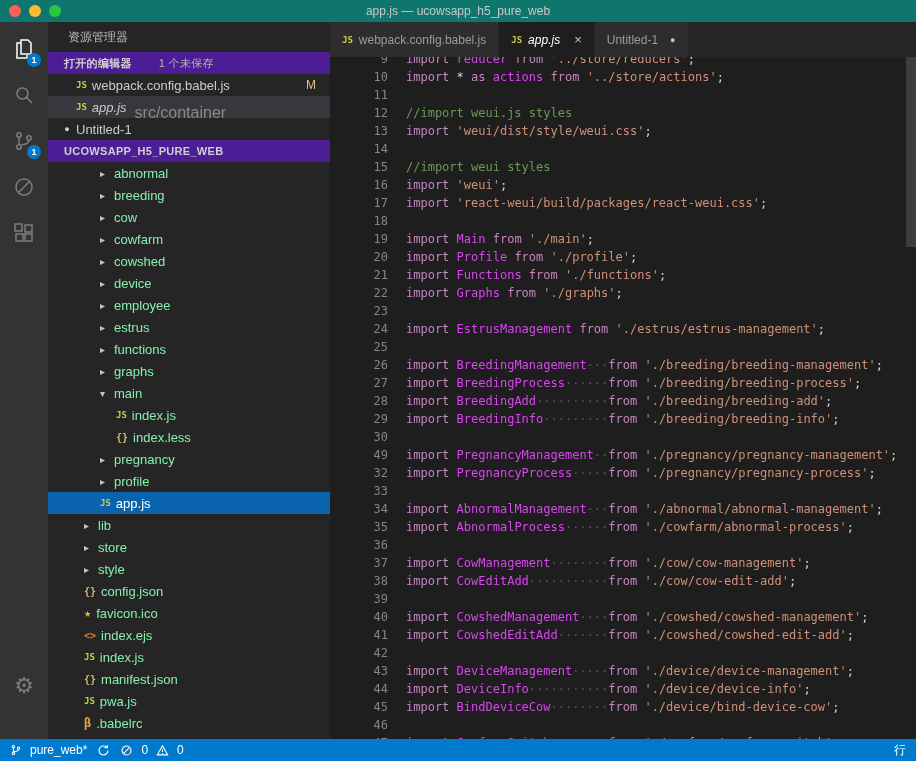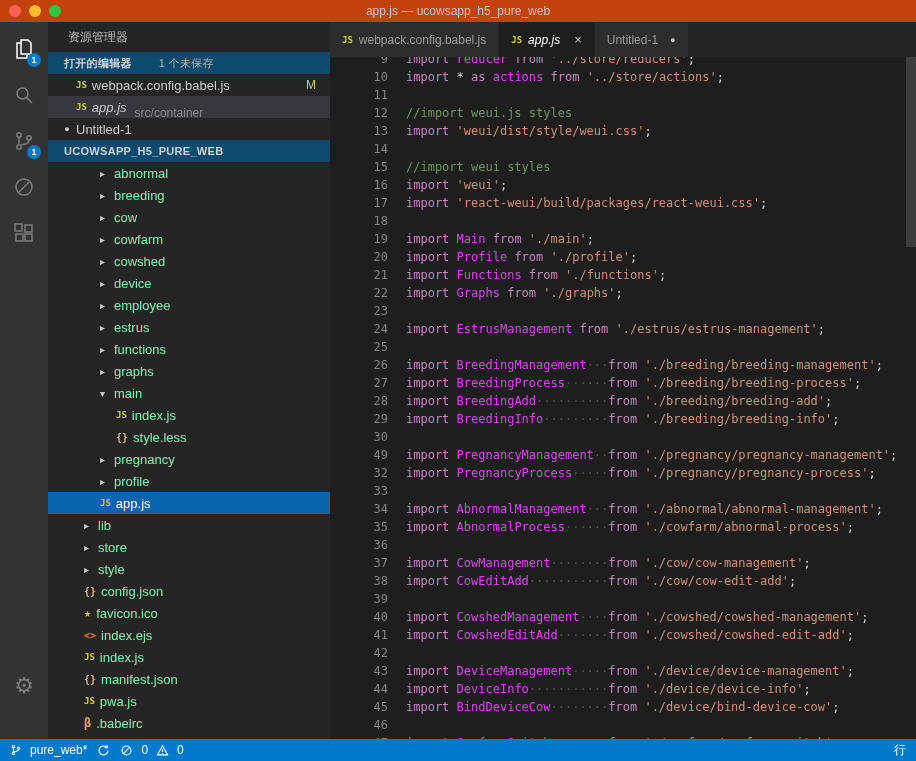--- a/index.html
+++ b/index.html
@@ -1,21 +1,21 @@
 <!DOCTYPE html>
 <html><head>
 <meta charset="utf-8">
 <style>
   * { box-sizing: border-box; margin: 0; padding: 0; }
   html,body { width: 916px; height: 761px; overflow: hidden; background:#1e1e1e;
     font-family: "Liberation Sans", sans-serif; }
   .window { width:916px; height:761px; display:flex; flex-direction:column; }
 
   
-  .titlebar { height:22px; background:#c2410c; position:relative; display:flex;
+  .titlebar { height:22px; background:#0f766e; position:relative; display:flex;
     align-items:center; flex:none; }
   .traffic { position:absolute; left:9px; top:5px; display:flex; gap:8px; }
   .tl { width:12px; height:12px; border-radius:50%; }
   .tl.close{ background:#ff5f57; } .tl.min{ background:#febc2e; } .tl.zoom{ background:#28c840; }
   .win-title { flex:1; text-align:center; color:#c9c9c9; font-size:12px; }
 
   
   .main { flex:1; display:flex; min-height:0; }
 
   
@@ -29,36 +29,36 @@
     border-radius:50%; font-size:9px; min-width:14px; height:14px; line-height:14px;
     text-align:center; font-weight:bold; }
   .act-bottom { margin-top:auto; margin-bottom:30px; }
   .gear-glyph { font-size:22px; line-height:22px; color:#7e7e7e; }
 
   
   .sidebar { width:282px; background:#252526; color:#cccccc; flex:none; display:flex;
     flex-direction:column; overflow:hidden; font-size:13px; }
   .sidebar-title { height:30px; flex:none; display:flex; align-items:center;
     padding-left:20px; font-size:12px; color:#bcbcbc; }
-  .section-header { height:22px; flex:none; background:#0c4a6e; display:flex;
+  .section-header { height:22px; flex:none; background:#4c1d95; display:flex;
     align-items:center; padding-left:16px; font-size:11px; font-weight:bold;
     color:#d0d0d0; letter-spacing:.3px; cursor:pointer; }
   .section-badge { font-weight:normal; color:#b5b5b5; margin-left:27px; }
   .row { height:22px; display:flex; align-items:center; cursor:pointer; white-space:nowrap; }
   .oe-row { padding-left:10px; }
   .oe-row.current { background:#37373d; }
   .oe-slot { width:18px; flex:none; text-align:center; color:#d0d0d0; font-size:9px; }
   .file-ic { flex:none; margin-right:5px; font-family:"DejaVu Sans Mono",monospace;
     font-size:9px; font-weight:bold; }
   .ic-js { color:#cbcb41; } .ic-brace { color:#d7ba7d; font-size:10px; }
   .ic-star { color:#e2b340; font-size:12px; } .ic-ejs { color:#e37933; font-size:10px; }
   .ic-babel { color:#e8a33d; font-size:12px; } .ic-gear { color:#b3b3b3; font-size:11px; }
   .oe-name { color:#cccccc; }
   .italic { font-style:italic; }
-  .oe-detail { color:#8a8a8a; font-size:12px; margin-left:8px;margin-top:12px; }
+  .oe-detail { color:#8a8a8a; font-size:16px; margin-left:8px;margin-top:12px; }
   .git-m { margin-left:auto; padding-right:14px; color:#e2c08d; font-size:12px; }
   .tree { flex:1; overflow:hidden; }
   .tree-row.selected { background:#0a64ad; }
   .tree-row.selected .tree-name { color:#ffffff; }
   .tree-arrow { width:14px; flex:none; color:#c5c5c5; font-size:10px; }
   .tree-name { color:#86efac; }
 
   
   .editor-col { flex:1; display:flex; flex-direction:column; min-width:0; background:#1e1e1e; }
   .tabbar { height:35px; flex:none; background:#252526; display:flex; align-items:stretch; }
@@ -218,21 +218,21 @@
           <div class="row tree-row" style="padding-left: 52px;">
             <span class="tree-arrow">▾</span>
             <span class="tree-name">main</span>
           </div>
           <div class="row tree-row" style="padding-left: 68px;">
             <span class="file-ic ic-js">JS</span>
             <span class="tree-name">index.js</span>
           </div>
           <div class="row tree-row" style="padding-left: 68px;">
             <span class="file-ic ic-brace">{}</span>
-            <span class="tree-name">style.less</span>
+            <span class="tree-name">index.less</span>
           </div>
           <div class="row tree-row" style="padding-left: 52px;">
             <span class="tree-arrow">▸</span>
             <span class="tree-name">pregnancy</span>
           </div>
           <div class="row tree-row" style="padding-left: 52px;">
             <span class="tree-arrow">▸</span>
             <span class="tree-name">profile</span>
           </div>
           <div class="row tree-row selected" style="padding-left: 52px;">

